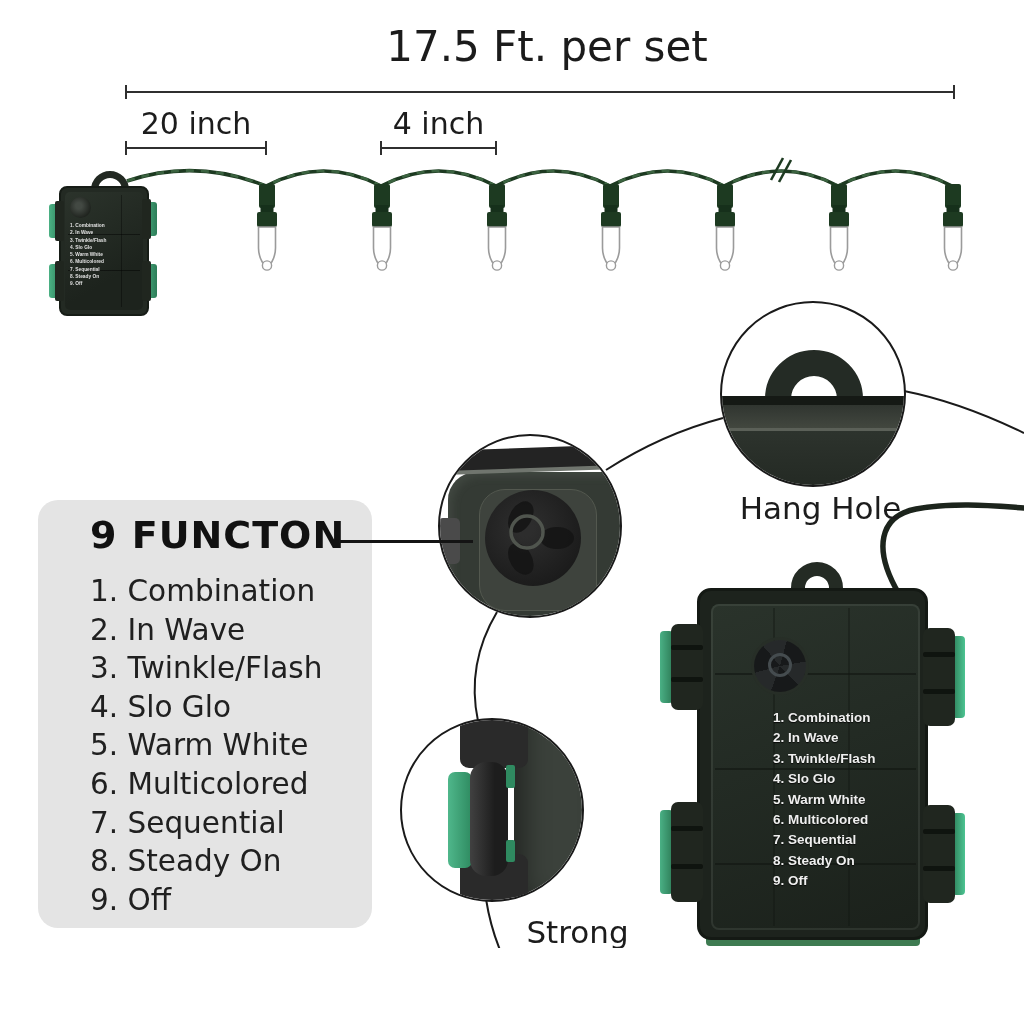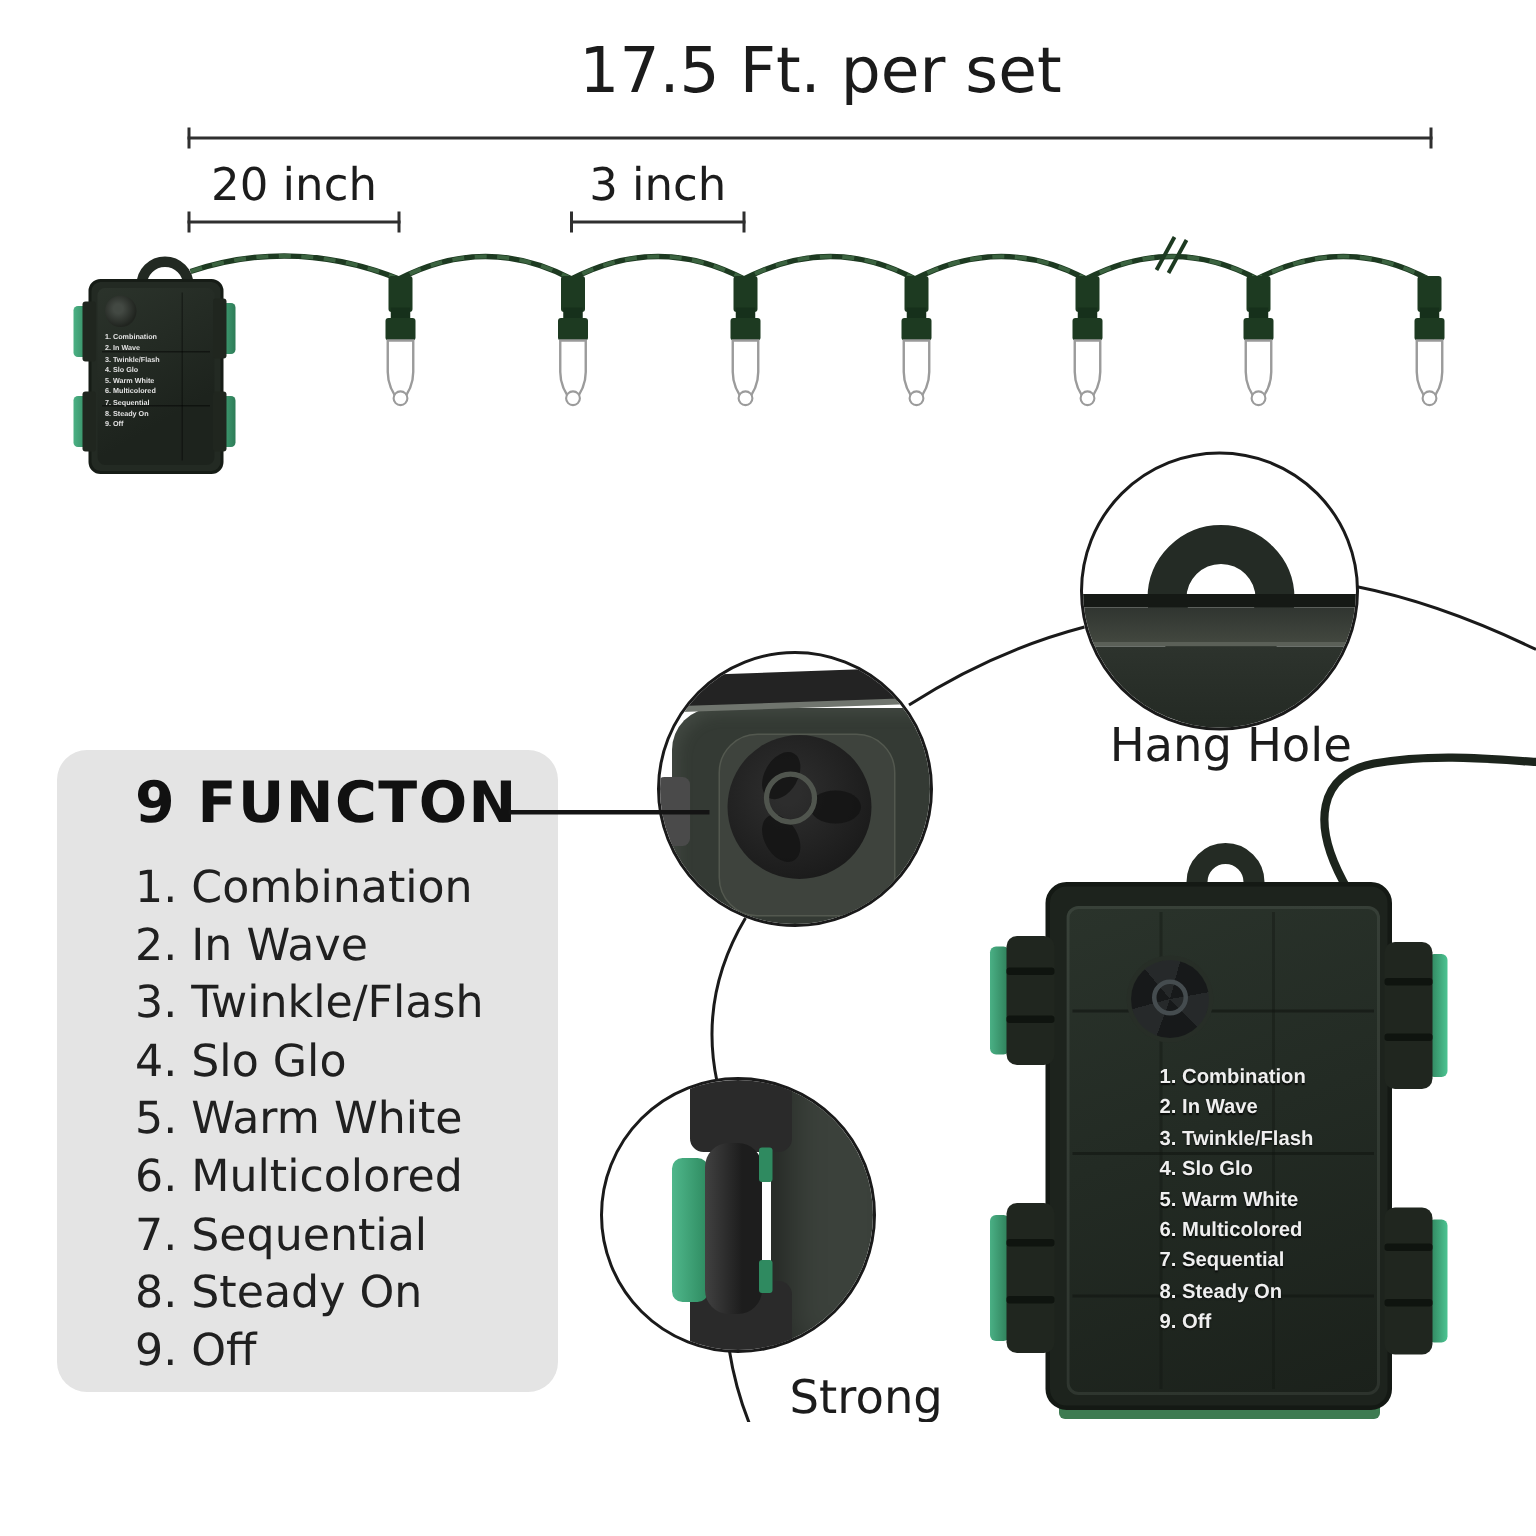--- a/index.html
+++ b/index.html
@@ -102,21 +102,21 @@
     <div class="tick r"></div>
   </div>
 
   <div class="abs mlabel" style="left:118px;top:106px;width:156px;">20 inch</div>
   <div class="abs measure" style="left:125px;top:141px;width:142px;">
     <div class="mline"></div>
     <div class="tick l"></div>
     <div class="tick r"></div>
   </div>
 
-  <div class="abs mlabel" style="left:380px;top:106px;width:117px;">3 inch</div>
+  <div class="abs mlabel" style="left:380px;top:106px;width:117px;">4 inch</div>
   <div class="abs measure" style="left:380px;top:141px;width:117px;">
     <div class="mline"></div>
     <div class="tick l"></div>
     <div class="tick r"></div>
   </div>
 
   <svg class="layer" width="1024" height="330" style="z-index:1;">
     <path d="M127,181 Q196,158 266,186 Q324,156 381,186 Q439,156 496,186 Q554,156 610,186 Q668,156 724,186 Q782,156 838,186 Q896,156 952,186" fill="none" stroke="#1d3a21" stroke-width="3.6"></path>
     <path d="M127,181 Q196,158 266,186 Q324,156 381,186 Q439,156 496,186 Q554,156 610,186 Q668,156 724,186 Q782,156 838,186 Q896,156 952,186" fill="none" stroke="#416b45" stroke-width="2.6" stroke-dasharray="8 7" opacity="0.85"></path>
     <g stroke="#1d3a21" stroke-width="2.6">
@@ -251,21 +251,21 @@
       <circle cx="87" cy="96" r="16" fill="none" stroke="#50554e" stroke-width="3.5"></circle>
     </svg>
   </div>
 
   <div class="abs callout" style="left:720px;top:301px;width:186px;height:186px;">
     <div class="hc-arch"></div>
     <div class="hc-lip"></div>
     <div class="hc-bevel"></div>
     <div class="hc-face"></div>
   </div>
-  <div class="abs clabel" style="left:728px;top:480px;width:185px;">Hang Hole</div>
+  <div class="abs clabel" style="left:728px;top:491px;width:185px;">Hang Hole</div>
 
   <div class="abs callout" style="left:400px;top:718px;width:184px;height:184px;">
     <div class="sc-face"></div>
     <div class="sc-tab" style="top:-4px;"></div>
     <div class="sc-tab" style="top:134px;"></div>
     <div class="sc-green"></div>
     <div class="sc-cyl"></div>
     <div class="sc-g2" style="top:45px;height:23px;"></div>
     <div class="sc-g2" style="top:120px;height:22px;"></div>
   </div>

